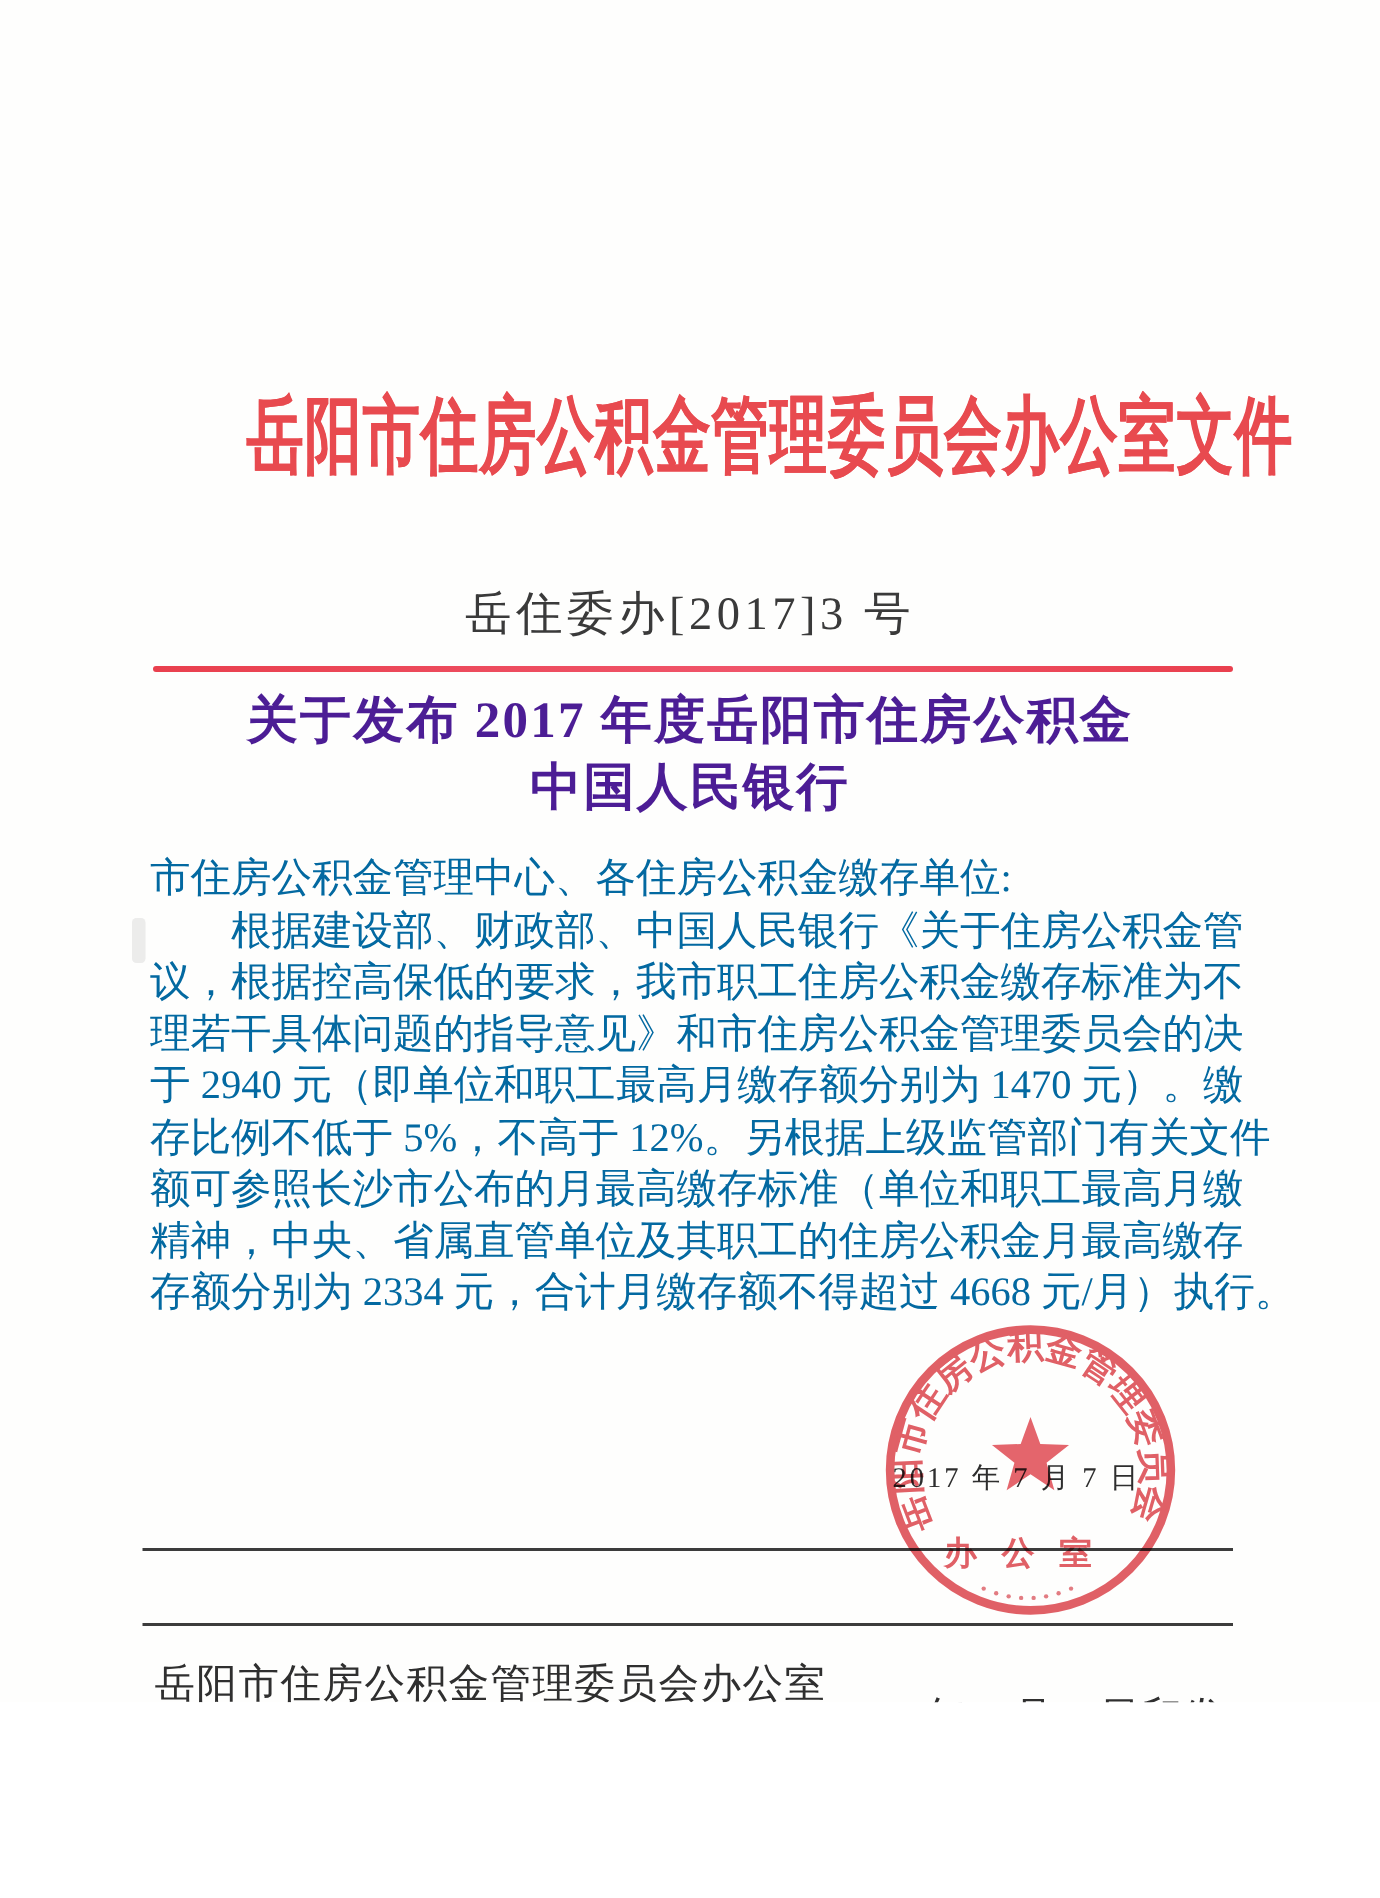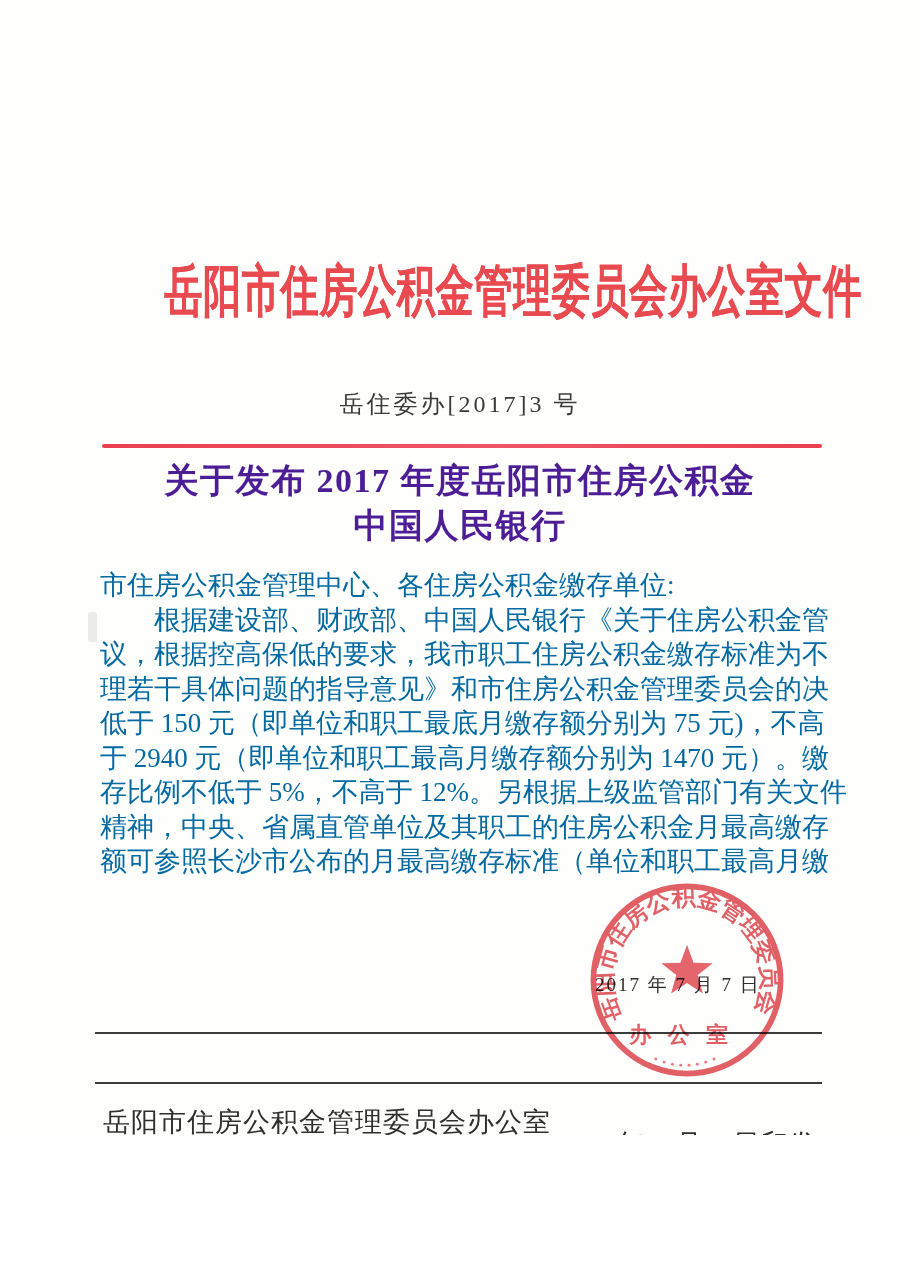--- a/index.html
+++ b/index.html
@@ -20,21 +20,21 @@
     font-size:56px;line-height:78px;font-weight:700;
     color:#e84a4f;
     transform:scaleX(0.68);transform-origin:center;
     letter-spacing:1px;
     text-shadow:0.5px 0 0 #e84a4f;
   }
   
   .doc-number{
     position:absolute;top:388px;left:0;width:920px;
     text-align:center;
-    font-size:24px;color:#3a3a3a;letter-spacing:3px;
+    font-size:31px;color:#3a3a3a;letter-spacing:3px;
   }
   
   .red-divider{
     position:absolute;top:444px;left:102px;width:720px;height:4px;
     background:linear-gradient(90deg,#e9404e,#f0556a 55%,#e9404e);
     border-radius:2px;
   }
   
   .doc-title{
     position:absolute;top:458px;left:0;width:920px;
@@ -101,25 +101,25 @@
   <div class="doc-title">
     <div>关于发布 2017 年度岳阳市住房公积金</div>
     <div>中国人民银行</div>
   </div>
 
   <div class="body-block" id="body-block">
       <div class="body-line no-stretch">市住房公积金管理中心、各住房公积金缴存单位:</div>
       <div class="body-line">　　根据建设部、财政部、中国人民银行《关于住房公积金管</div>
       <div class="body-line">议，根据控高保低的要求，我市职工住房公积金缴存标准为不</div>
       <div class="body-line">理若干具体问题的指导意见》和市住房公积金管理委员会的决</div>
-      <div class="body-line">低于 150 元（即单位和职工最底月缴存额分别为 75 元)，不高</div>
       <div class="body-line">于 2940 元（即单位和职工最高月缴存额分别为 1470 元）。缴</div>
       <div class="body-line">存比例不低于 5%，不高于 12%。另根据上级监管部门有关文件</div>
+      <div class="body-line">额可参照长沙市公布的月最高缴存标准（单位和职工最高月缴</div>
       <div class="body-line">精神，中央、省属直管单位及其职工的住房公积金月最高缴存</div>
-      <div class="body-line">额可参照长沙市公布的月最高缴存标准（单位和职工最高月缴</div>
+      <div class="body-line">存额分别为 2334 元，合计月缴存额不得超过 4668 元/月）执行。</div>
     </div>
 
   <div class="sign-date">2017 年 7 月 7 日</div>
 
   <div class="seal">
     <svg width="208" height="208" viewBox="0 0 200 200">
       <defs>
         <path id="sealArc" d="M 37.6,136 A 72,72 0 1 1 162.4,136" fill="none"></path>
       </defs>
       <circle cx="100" cy="100" r="90" fill="none" stroke="#dd4a52" stroke-width="5.5"></circle>

